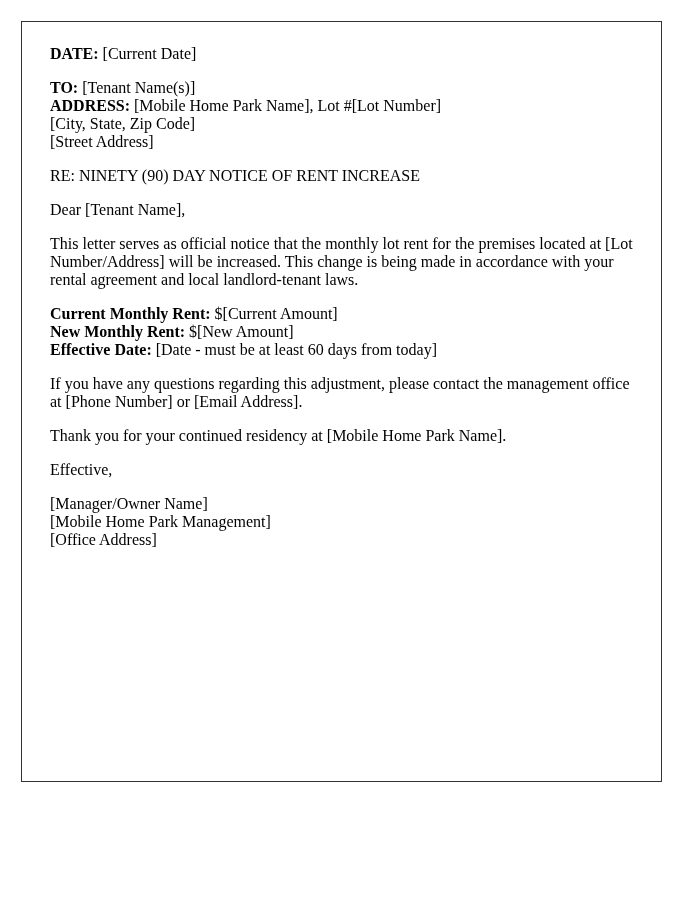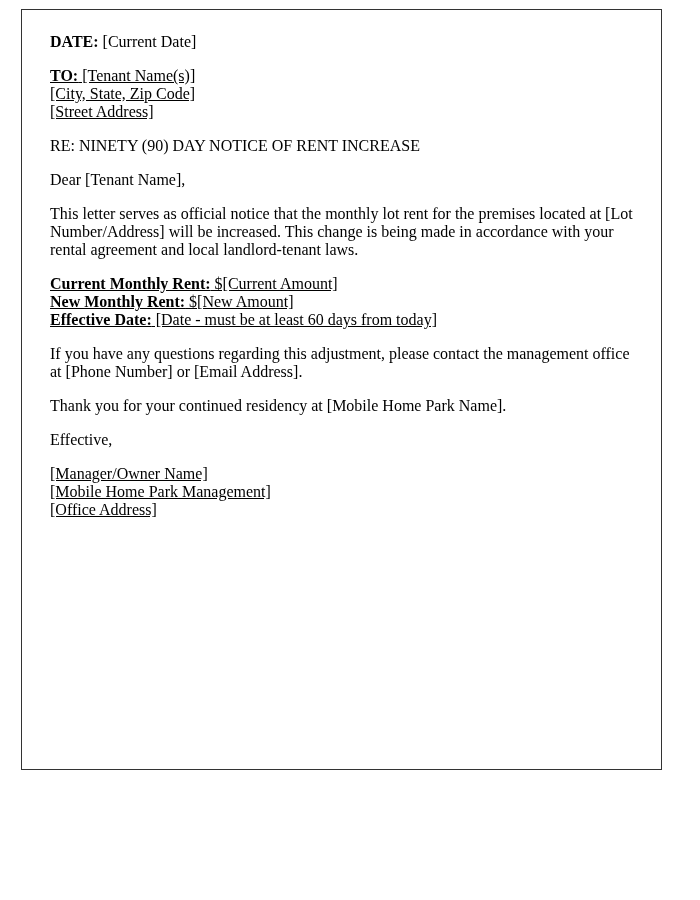--- a/index.html
+++ b/index.html
@@ -13,35 +13,34 @@
     color: #000000;
     font-family: "Liberation Serif", serif;
     font-size: 16px;
     line-height: 18px;
     position: relative;
     overflow: hidden;
   }
   .letter-frame {
     position: absolute;
     left: 21px;
-    top: 9px;
+    top: 21px;
     width: 641px;
     height: 761px;
     box-sizing: border-box;
     border: 1px solid #333333;
     padding: 23px 28px;
     background: #ffffff;
   }
   .para {
     margin: 16px 0;
     white-space: pre-line;
   }
   .block {
     margin: 16px 0;
-    text-decoration: underline;
   }
   .letter-frame > :first-child {
     margin-top: 0;
   }
   .line {
     margin: 0;
     white-space: pre-line;
   }
   .b {
     font-weight: bold;
@@ -52,20 +51,21 @@
 </style>
 </head>
 <body>
 
 <div class="letter-frame">
 
   <p class="para"><span class="b">DATE:</span><span> [Current Date]</span></p>
 
   <div class="block">
     <div class="line"><span class="b">TO:</span><span> [Tenant Name(s)]</span></div>
+    <div class="line"><span class="b">ADDRESS:</span><span> [Mobile Home Park Name], Lot #[Lot Number]</span></div>
     <div class="line">[City, State, Zip Code]</div>
     <div class="line">[Street Address]</div>
   </div>
 
   <p class="para subject">RE: NINETY (90) DAY NOTICE OF RENT INCREASE</p>
 
   <p class="para">Dear [Tenant Name],</p>
 
   <p class="para">This letter serves as official notice that the monthly lot rent for the premises located at [Lot
 Number/Address] will be increased. This change is being made in accordance with your

